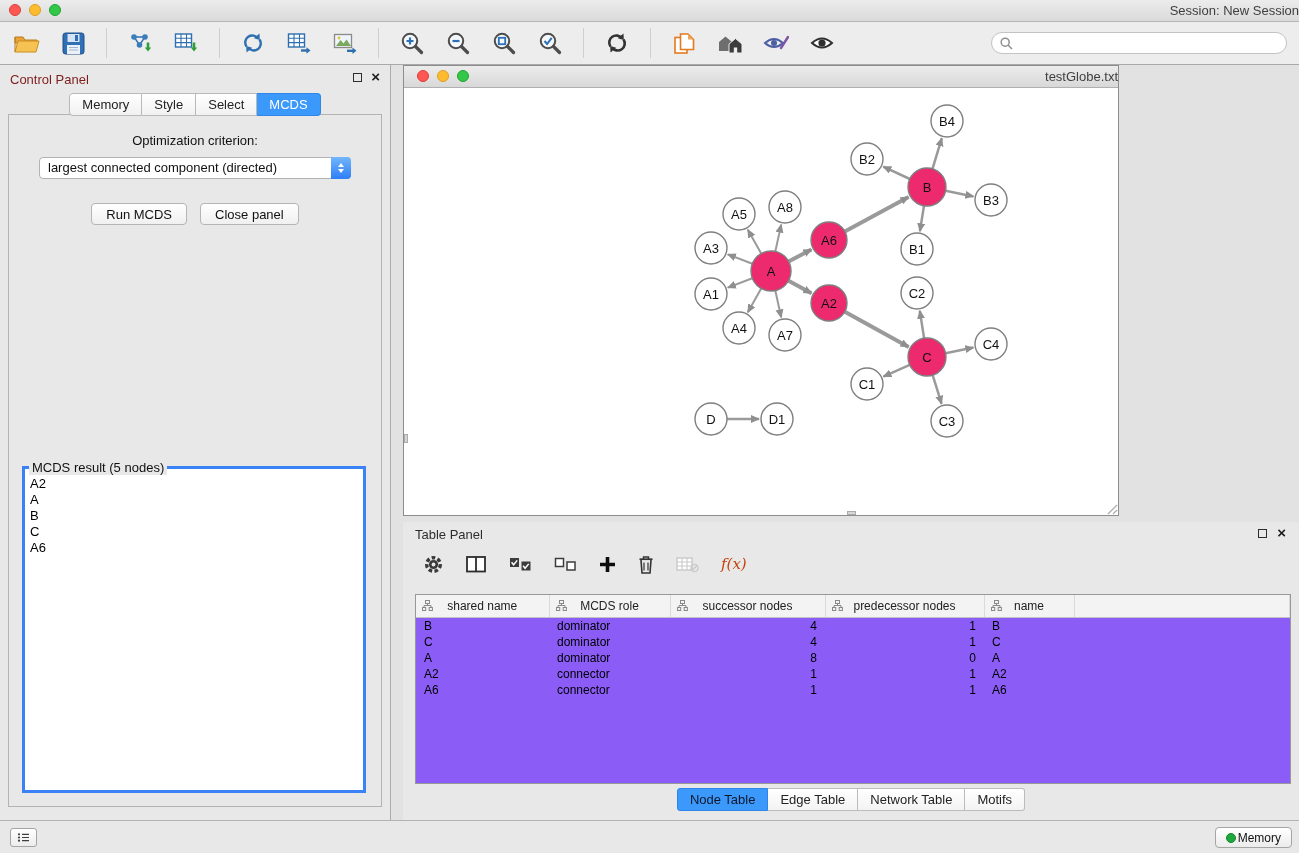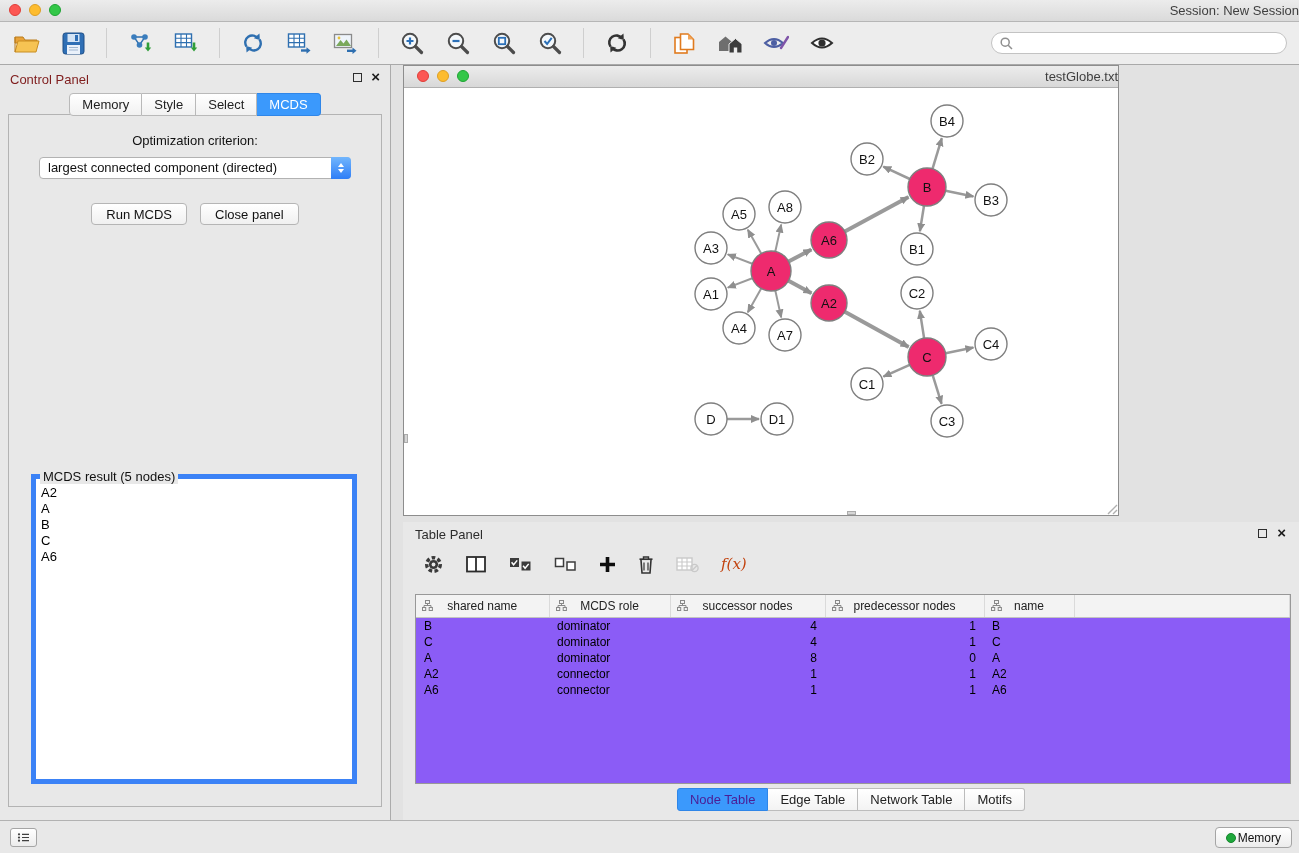--- a/index.html
+++ b/index.html
@@ -35,21 +35,21 @@
   .cp-tab.active{background:#3b99fc;border-color:#2f86e8;color:#fff;}
   .cp-content{position:absolute;left:8px;right:8px;top:49px;bottom:13px;border:1px solid #b3b3b3;background:#e8e8e8;}
   .opt-label{text-align:center;margin-top:18px;font-size:13px;color:#111;}
   .dropdown{position:relative;margin:9px auto 0;width:312px;height:22px;background:#fff;border:1px solid #b2b2b2;border-radius:4px;box-sizing:border-box;cursor:pointer;}
   .dropdown .dd-text{display:block;line-height:20px;padding-left:8px;font-size:13px;color:#111;white-space:nowrap;overflow:hidden;}
   .dd-stepper{position:absolute;right:-1px;top:-1px;width:20px;height:22px;border-radius:0 4px 4px 0;background:linear-gradient(#72b6fd,#2e7ef7);display:flex;flex-direction:column;align-items:center;justify-content:center;gap:2px;}
   .tri-up{width:0;height:0;border-left:3.5px solid transparent;border-right:3.5px solid transparent;border-bottom:4.5px solid #fff;}
   .tri-down{width:0;height:0;border-left:3.5px solid transparent;border-right:3.5px solid transparent;border-top:4.5px solid #fff;}
   .btn-row{display:flex;justify-content:center;gap:13px;margin-top:24px;}
   .mac-btn{font-family:"Liberation Sans",sans-serif;font-size:13px;color:#111;padding:2.5px 14px;background:linear-gradient(#ffffff,#f0f0f0);border:1px solid #b5b5b5;border-radius:4px;cursor:pointer;}
-  .result-box{position:absolute;left:5px;right:7px;top:337px;bottom:5px;margin:17px;padding:0;border:5px solid #3b82f6;background:#fff;}
+  .result-box{position:absolute;left:5px;right:7px;top:337px;bottom:5px;margin:8px;padding:0;border:3px solid #3b82f6;background:#fff;}
   .result-box legend{font-size:13px;color:#111;margin-left:4px;padding:0 3px;background:#e8e8e8;}
   .result-list{padding:1px 0 0 5px;}
   .result-item{font-size:13px;line-height:16px;color:#000;cursor:default;}
 
   
   .network-window{position:absolute;left:403px;top:65px;width:716px;height:451px;background:#fef9c3;border:1px solid #8d8d8d;box-sizing:border-box;}
   .nw-titlebar{position:relative;height:21px;background:linear-gradient(#ececec,#d8d8d8);border-bottom:1px solid #b0b0b0;}
   .nw-titlebar .lights{left:13px;}
   .nw-canvas{position:absolute;left:0;right:0;top:22px;bottom:0;background:#fff;overflow:hidden;}
   .nub-left{position:absolute;left:0;top:346px;width:4px;height:9px;background:#d6d6d6;border:1px solid #ababab;box-sizing:border-box;}
@@ -67,21 +67,21 @@
   table.datatable{border-collapse:collapse;width:100%;table-layout:fixed;font-size:12px;}
   table.datatable th{position:relative;height:20px;background:#f3f3f3;border-right:1px solid #dadada;border-bottom:1px solid #c2c2c2;font-weight:normal;color:#222;font-size:12px;text-align:center;overflow:hidden;}
   table.datatable th .th-icon{position:absolute;left:6px;top:5px;}
   table.datatable td{height:16px;padding:0 8px;color:#000;white-space:nowrap;overflow:hidden;}
   td.num{text-align:right;padding-right:16px;}
   td.nm{padding-left:16px;}
   .tp-tabs{position:absolute;bottom:9px;left:0;right:0;display:flex;justify-content:center;}
   .tp-tab{font-size:13px;padding:3px 12px;background:linear-gradient(#ffffff,#f3f3f3);border:1px solid #bcbcbc;border-left:none;color:#222;cursor:pointer;}
   .tp-tab:first-child{border-left:1px solid #bcbcbc;border-radius:3px 0 0 3px;}
   .tp-tab:last-child{border-radius:0 3px 3px 0;}
-  .tp-tab.active{background:#3b99fc;border-color:#2f86e8;color:#4c1d95;}
+  .tp-tab.active{background:#3b99fc;border-color:#2f86e8;color:#0f172a;}
 
   
   .statusbar{position:absolute;left:0;right:0;bottom:0;height:33px;background:#e8e8e8;border-top:1px solid #b2b2b2;box-sizing:border-box;}
   .list-btn{position:absolute;left:10px;top:7px;width:27px;height:19px;border:1px solid #a5a5a5;border-radius:3px;background:linear-gradient(#ffffff,#ececec);display:flex;align-items:center;justify-content:center;cursor:pointer;}
   .memory-btn{position:absolute;right:7px;top:6px;height:21px;padding:0 10px;border:1px solid #a5a5a5;border-radius:4px;background:linear-gradient(#ffffff,#ececec);display:flex;align-items:center;gap:2px;font-size:12px;color:#111;cursor:pointer;box-sizing:border-box;}
   .mem-dot{width:10px;height:10px;border-radius:50%;background:#1fa83c;border:1px solid #15862d;box-sizing:border-box;}
 </style>
 </head>
 <body>
 

